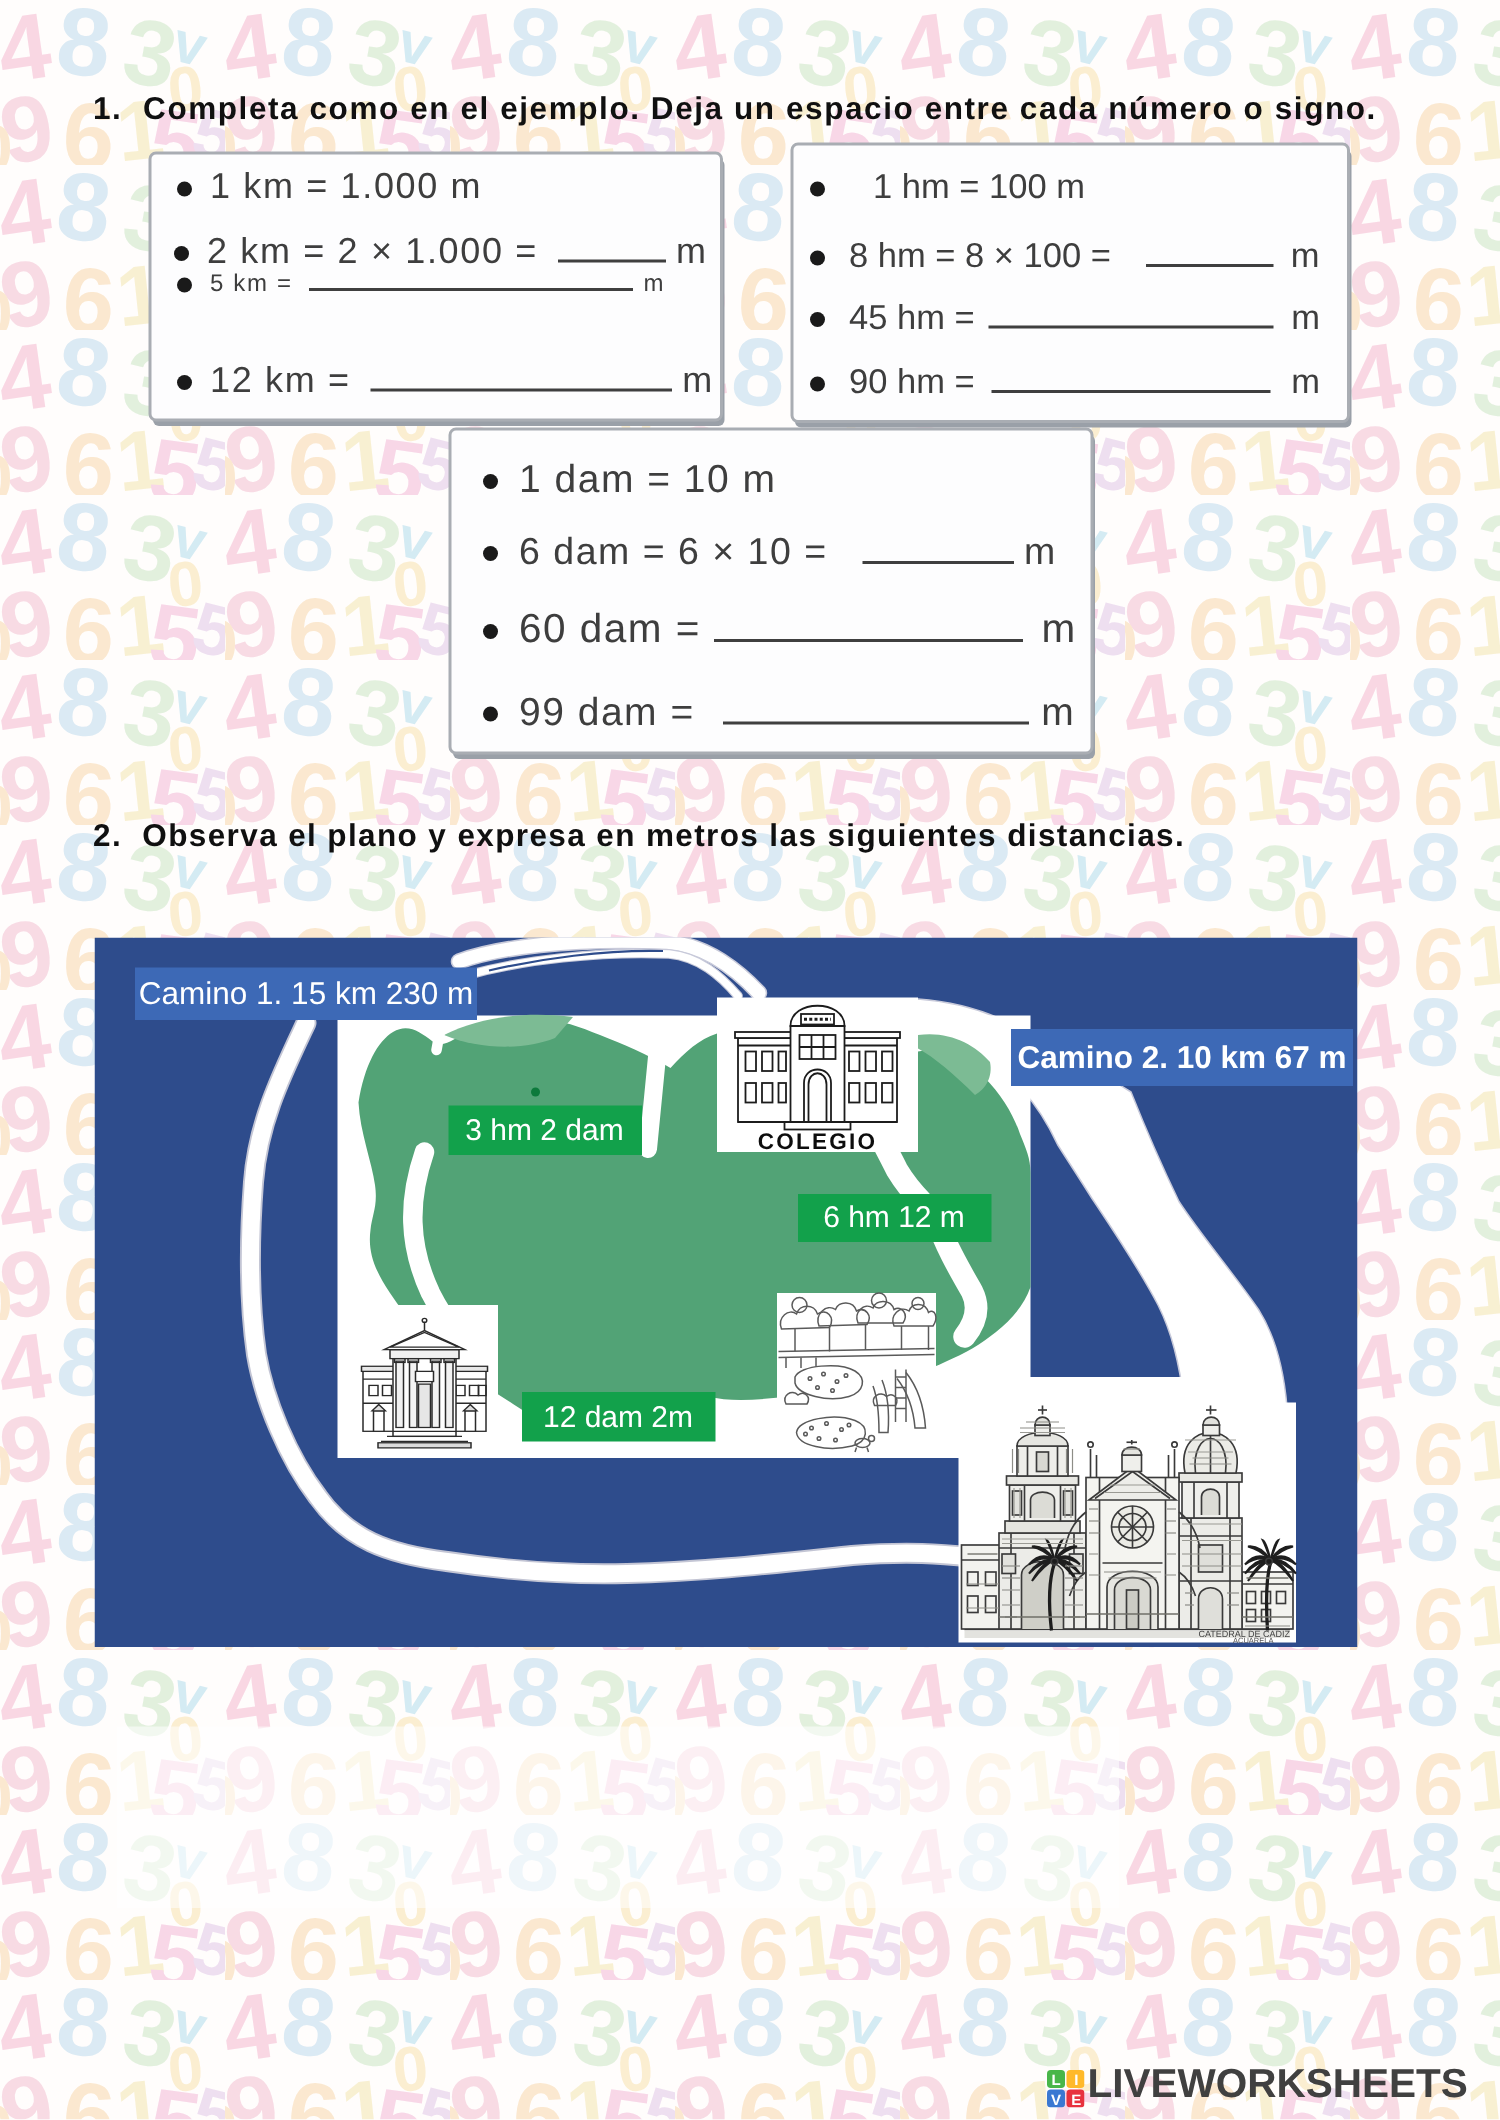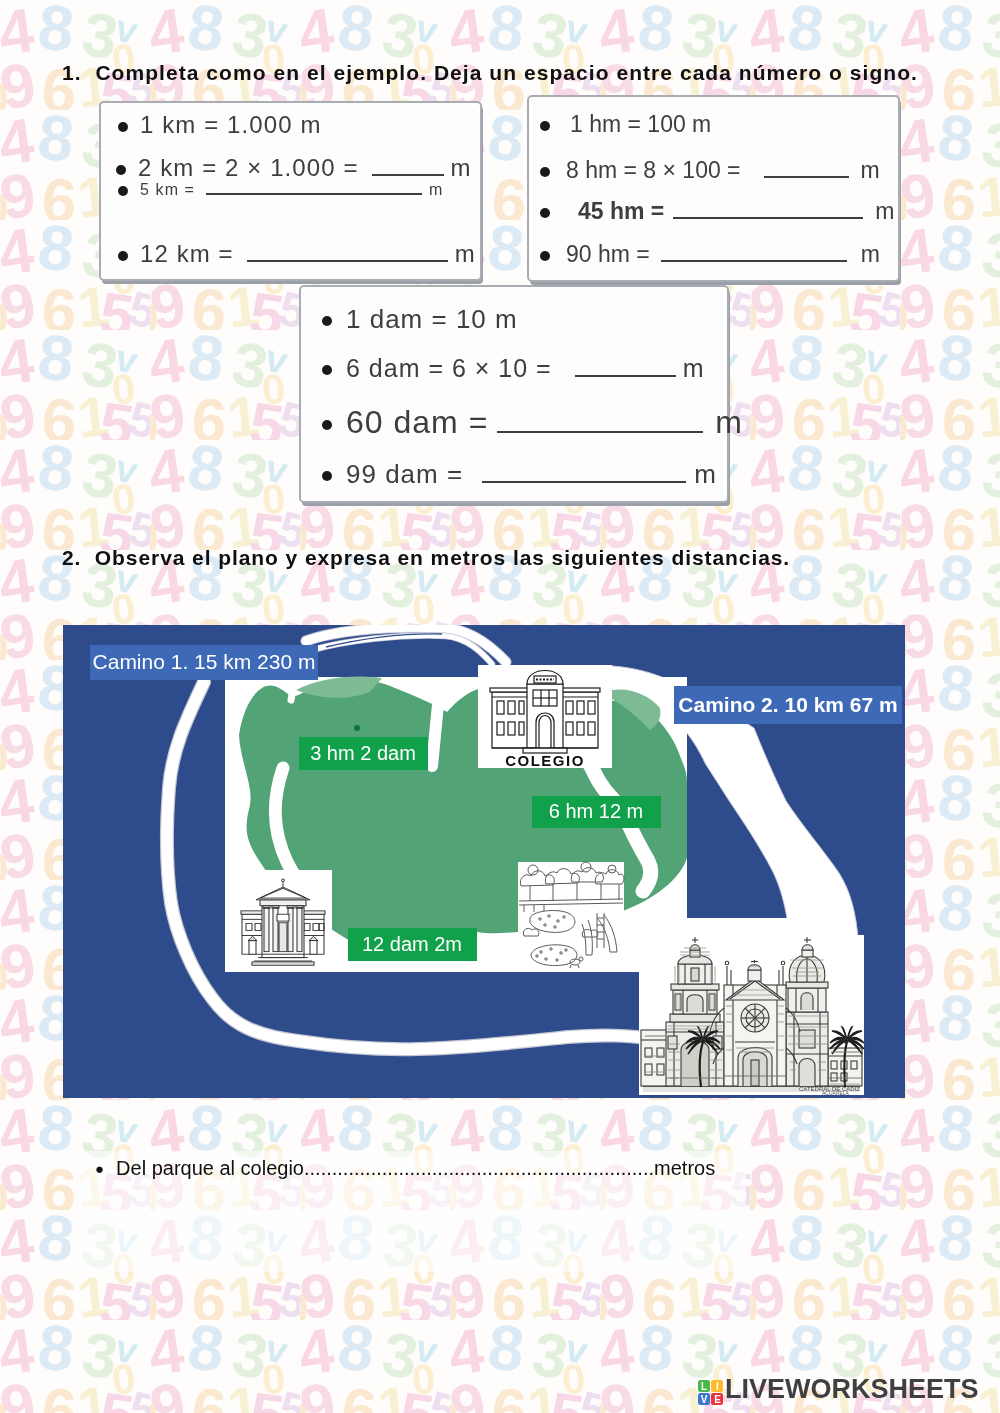--- a/index.html
+++ b/index.html
@@ -47,33 +47,33 @@
 <div class="wbox" style="left:299px;top:285px;width:426px;height:214px;"></div>
 
 <div class="bl" style="left:118px;top:111px;font-size:24px;letter-spacing:1.1px;text-align:right;"><span class="dot"></span><span style="margin-left:12px;">1 km = 1.000 m</span></div>
 
 <div class="bl" style="left:116px;top:154px;font-size:24px;letter-spacing:1.1px;"><span class="dot"></span><span style="margin-left:12px;">2 km = 2 × 1.000 =</span><span class="ul" style="width:72px;margin-left:13px;"></span><span style="margin-left:7px;">m</span></div>
 
 <div class="bl" style="left:118px;top:181px;font-size:16px;letter-spacing:1.1px;"><span class="dot"></span><span style="margin-left:12px;">5 km =</span><span class="ul" style="width:216px;margin-left:11px;"></span><span style="margin-left:7px;">m</span></div>
 
 <div class="bl" style="left:118px;top:240px;font-size:24px;letter-spacing:1.1px;"><span class="dot"></span><span style="margin-left:12px;margin-top:23px;">12 km =</span><span class="ul" style="width:201px;margin-left:13px;"></span><span style="margin-left:7px;">m</span></div>
 
-<div class="bl" style="left:540px;top:111px;font-size:23px;"><span class="dot"></span><span style="margin-left:20px;">1 hm = 100 m</span></div>
+<div class="bl" style="left:540px;top:111px;font-size:23px;"><span class="dot"></span><span style="margin-left:32px;">1 hm = 100 m</span></div>
 
 <div class="bl" style="left:540px;top:157px;font-size:23px;"><span class="dot"></span><span style="margin-left:16px;">8 hm = 8 × 100 =</span><span class="ul" style="width:85px;margin-left:23px;"></span><span style="margin-left:12px;">m</span></div>
 
-<div class="bl" style="left:540px;top:198px;font-size:23px;"><span class="dot"></span><span style="margin-left:28px;font-weight:bold;">45 hm =</span><span class="ul" style="width:190px;margin-left:9px;"></span><span style="margin-left:12px;">m</span></div>
+<div class="bl" style="left:540px;top:198px;font-size:23px;"><span class="dot"></span><span style="margin-left:16px;">45 hm =</span><span class="ul" style="width:190px;margin-left:9px;"></span><span style="margin-left:12px;">m</span></div>
 
 <div class="bl" style="left:540px;top:241px;font-size:23px;"><span class="dot"></span><span style="margin-left:16px;">90 hm =</span><span class="ul" style="width:186px;margin-left:11px;"></span><span style="margin-left:14px;">m</span></div>
 
 <div class="bl" style="left:322px;top:304px;font-size:26px;letter-spacing:1px;"><span class="dot"></span><span style="margin-left:14px;">1 dam = 10 m</span></div>
 
 <div class="bl" style="left:322px;top:354px;font-size:25px;letter-spacing:1px;"><span class="dot"></span><span style="margin-left:14px;">6 dam = 6 × 10 =</span><span class="ul" style="width:101px;margin-left:23px;"></span><span style="margin-left:7px;">m</span></div>
 
-<div class="bl" style="left:322px;top:404px;font-size:32px;letter-spacing:1px;"><span class="dot"></span><span style="margin-left:14px;">60 dam =</span><span class="ul" style="width:206px;margin-left:9px;"></span><span style="margin-left:12px;">m</span></div>
+<div class="bl" style="left:322px;top:404px;font-size:27px;letter-spacing:1px;"><span class="dot"></span><span style="margin-left:14px;">60 dam =</span><span class="ul" style="width:206px;margin-left:9px;"></span><span style="margin-left:12px;">m</span></div>
 
 <div class="bl" style="left:322px;top:459px;font-size:26px;letter-spacing:1px;"><span class="dot"></span><span style="margin-left:14px;">99 dam =</span><span class="ul" style="width:204px;margin-left:19px;"></span><span style="margin-left:8px;">m</span></div>
 
 <div class="abs title" style="left:62px;top:546px;letter-spacing:0.92px;">2.&nbsp;&nbsp;Observa el plano y expresa en metros las siguientes distancias.</div>
 
 <svg class="abs" style="left:63px;top:625px;" width="842" height="473" viewBox="63 625 842 473" xmlns="http://www.w3.org/2000/svg">
 
   <rect x="63" y="625" width="842" height="473" fill="#2e4c8c"></rect>
 
   <path d="M558,670 L612,666 C640,668 664,676 684,688 C702,698 726,710 754,728 C762,748 772,772 786,801
@@ -497,21 +497,20 @@
       <rect x="348" y="928" width="129" height="33" fill="#12a14b"></rect>
   <text x="412" y="951" font-size="20" fill="#ffffff" text-anchor="middle" font-family="Liberation Sans, sans-serif">12 dam 2m</text>
     </g>
 </svg>
 
 <div class="abs" style="left:78px;top:1151px;width:668px;height:121px;background:rgba(255,255,255,0.55);"></div>
 
 <div class="abs" style="left:95px;top:1157px;font-size:20px;color:#101010;">
 
 
-  <div style="height:37.5px;"><span style="font-size:15px;vertical-align:1px;">●</span><span style="margin-left:12px;">Del parque al colegio</span><span>...............................................................</span><span>metros</span></div>
 
 </div>
 
 <div class="abs" style="left:698px;top:1380px;width:290px;height:28px;">
   <svg width="25" height="25" style="position:absolute;left:0;top:0;" xmlns="http://www.w3.org/2000/svg">
     <rect x="0" y="0" width="12" height="12" rx="2.5" fill="#49b649"></rect>
     <rect x="13" y="0" width="12" height="12" rx="2.5" fill="#ffb92a"></rect>
     <rect x="0" y="13" width="12" height="12" rx="2.5" fill="#3a78d2"></rect>
     <rect x="13" y="13" width="12" height="12" rx="2.5" fill="#e8323e"></rect>
     <text x="6" y="10" font-size="10" font-weight="bold" fill="#fff" text-anchor="middle" font-family="Liberation Sans, sans-serif">L</text>

